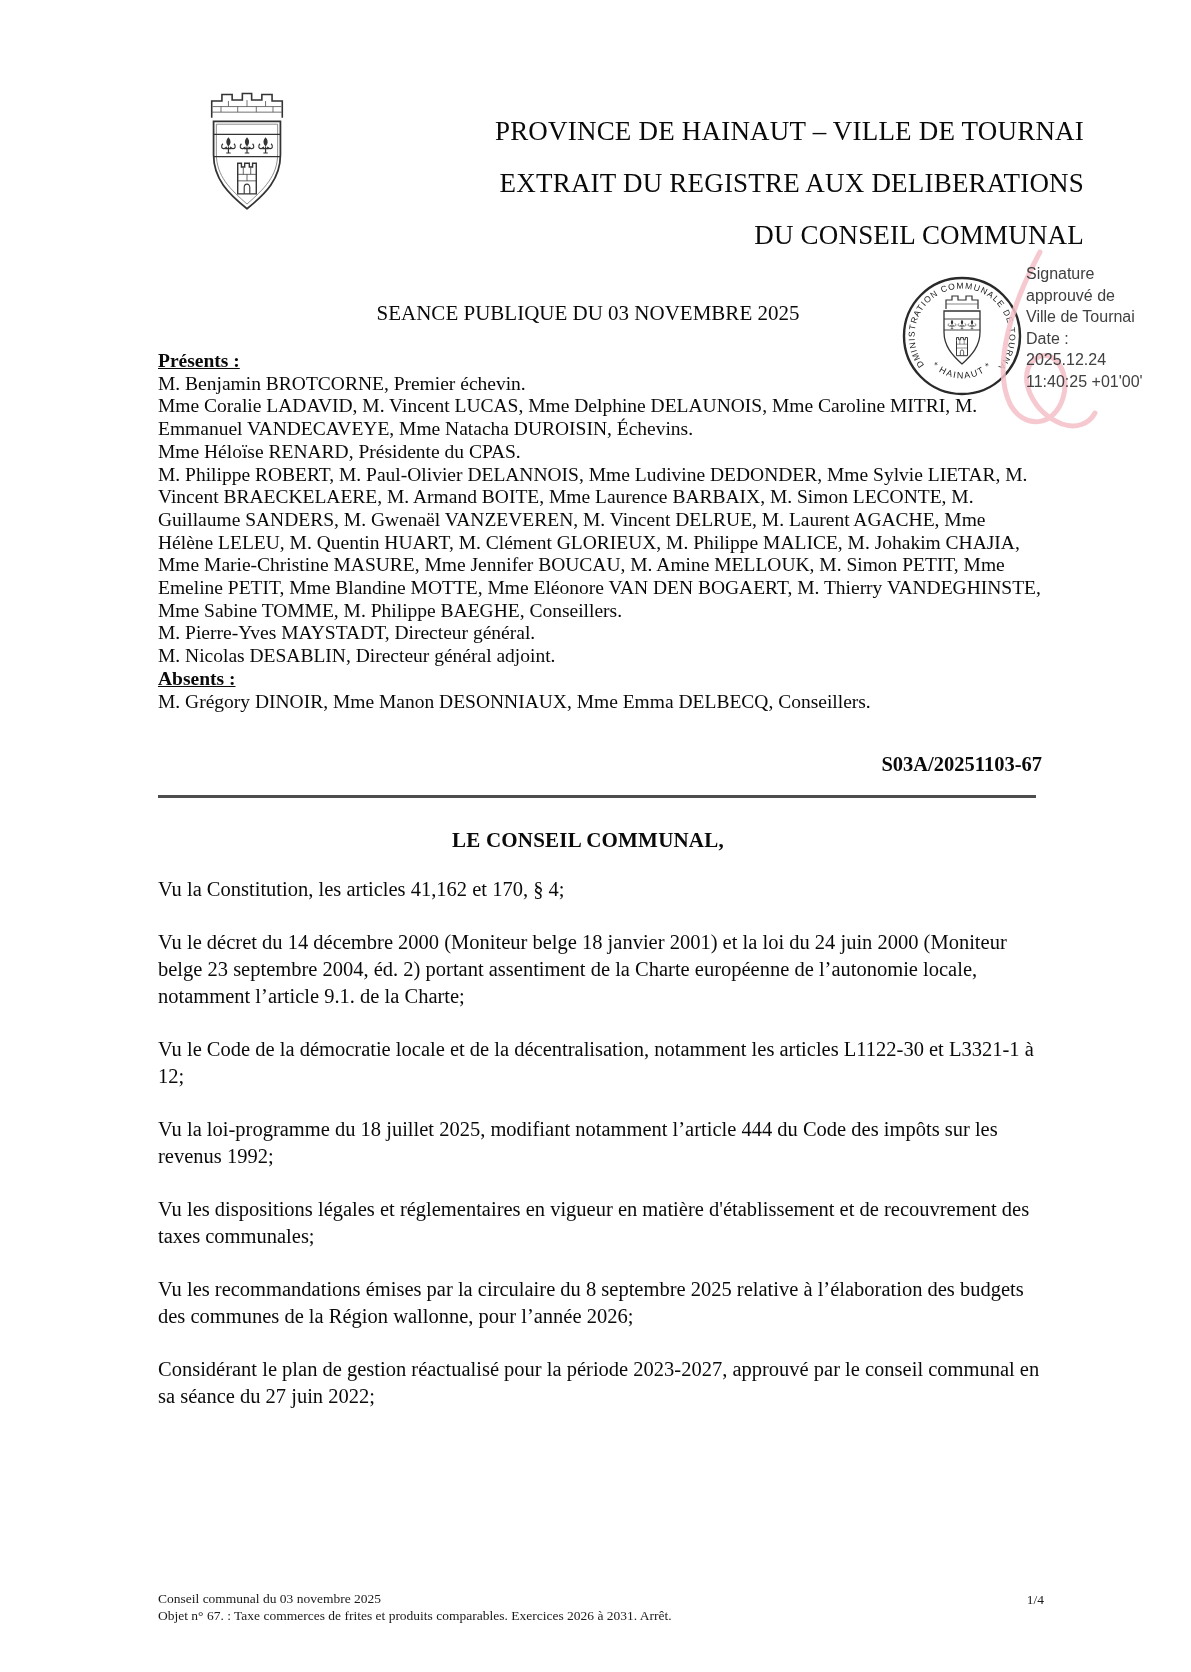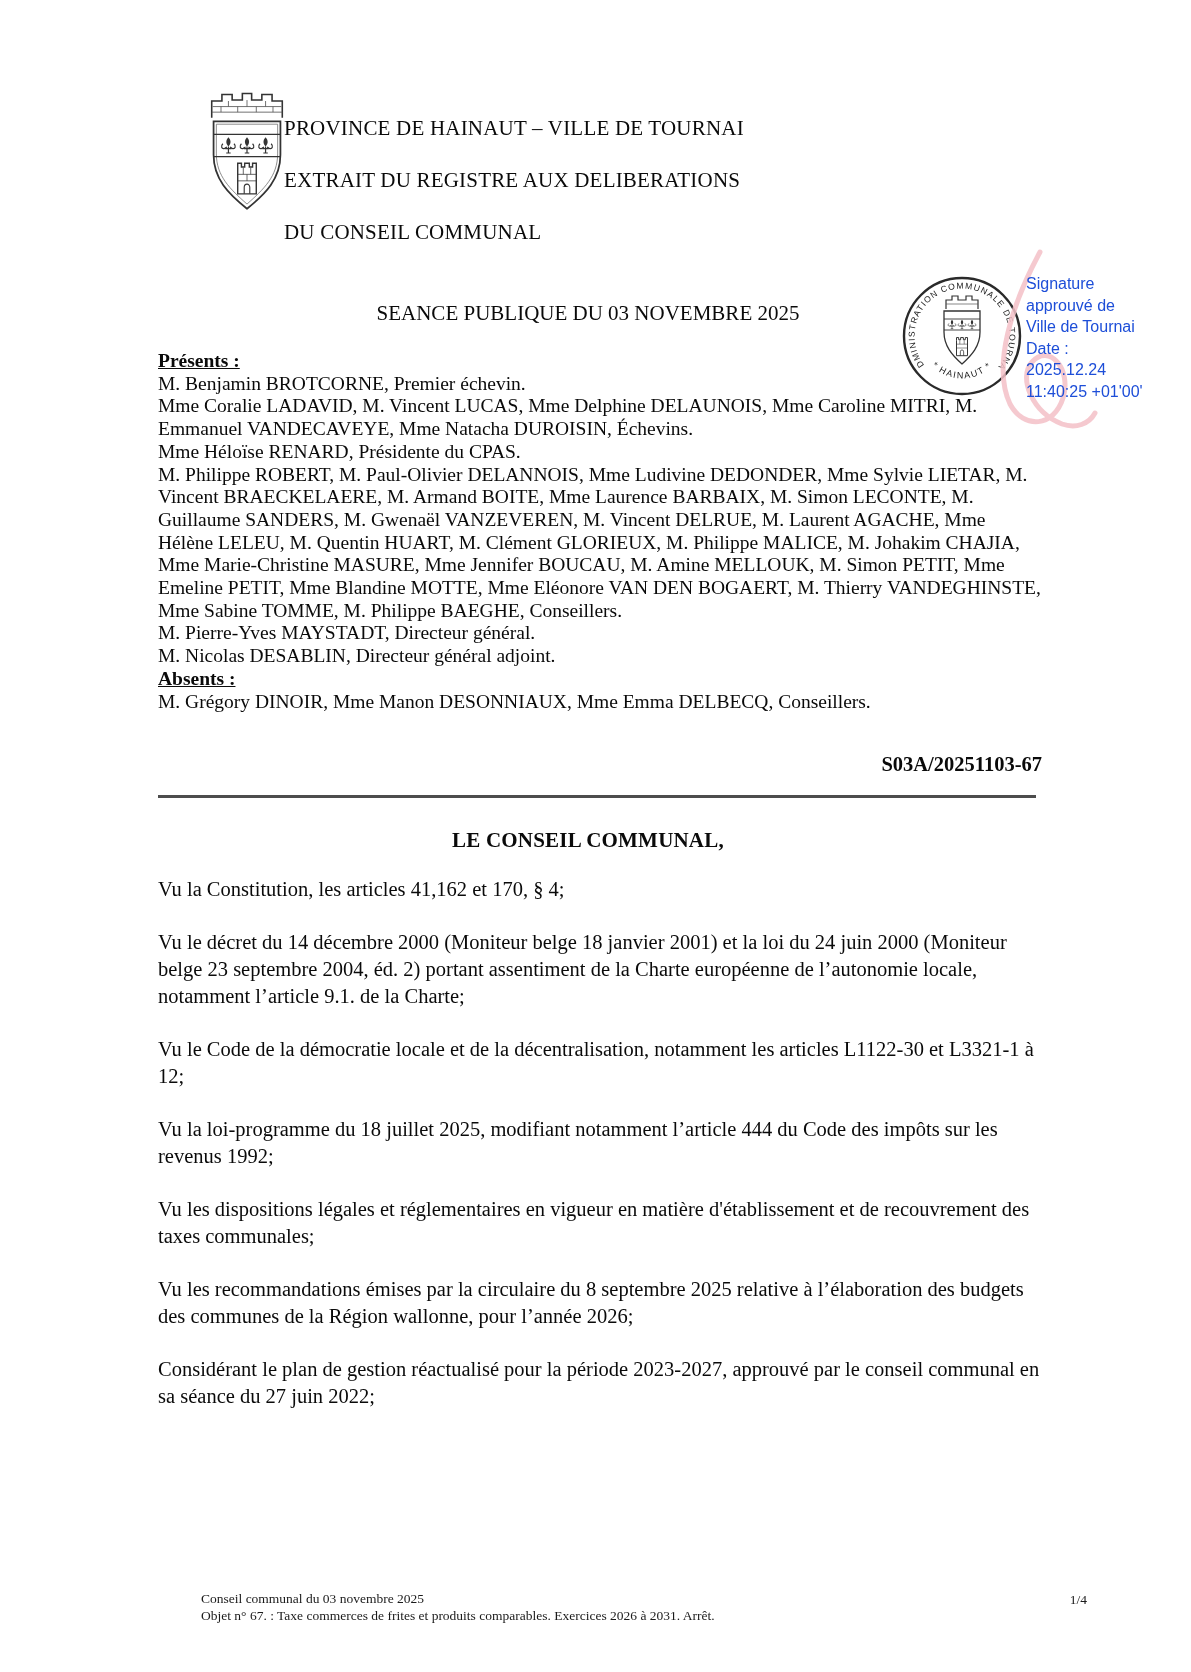--- a/index.html
+++ b/index.html
@@ -7,36 +7,36 @@
     position:relative;
     width:1191px;height:1672px;
     background:#ffffff;
     font-family:"Liberation Serif", serif;
     color:#0a0a0a;
     overflow:hidden;
     margin:0 auto;
   }
   .abs{position:absolute;}
   
-  .hdr-line{left:284px;width:780px;text-align:left;font-size:21px;letter-spacing:.2px;white-space:nowrap;}
+  .hdr-line{left:304px;width:780px;text-align:right;font-size:27px;letter-spacing:.2px;white-space:nowrap;}
   .session-title{left:158px;width:860px;text-align:center;font-size:21px;white-space:nowrap;}
   
-  .sig-text{left:1026px;top:273px;width:162px;font-family:"Liberation Sans",sans-serif;font-size:16px;line-height:21.5px;color:#1d4ed8;}
+  .sig-text{left:1026px;top:263px;width:162px;font-family:"Liberation Sans",sans-serif;font-size:16px;line-height:21.5px;color:#404040;}
   
   .attendance{left:158px;top:350px;width:886px;font-size:19.5px;line-height:22.7px;}
   .att-label{font-weight:bold;text-decoration:underline;}
   
   .reference{left:158px;top:745px;width:884px;text-align:right;font-weight:bold;font-size:20.5px;margin-top:8px;}
   .rule{left:158px;top:795px;width:878px;border-top:3px solid #4d4d4d;height:0;}
   .council-heading{left:158px;top:828px;width:860px;text-align:center;font-weight:bold;font-size:21px;letter-spacing:.2px;}
   
   .body-text{left:158px;top:876px;width:884px;font-size:20.5px;line-height:27px;}
   .body-text p{margin:0 0 26px 0;}
   
-  .footer{left:158px;top:1591px;width:886px;font-size:13.5px;line-height:16.5px;color:#1a1a1a;margin-left:43px;}
+  .footer{left:158px;top:1591px;width:886px;font-size:13.5px;line-height:16.5px;color:#1a1a1a;}
   .page-num{position:absolute;right:0;top:1px;}
   svg{display:block;}
 </style>
 </head>
 <body>
 
 <div class="page">
 
   <div class="abs" style="left:200px;top:88px;">
     <svg width="94" height="130" viewBox="0 0 100 140">

